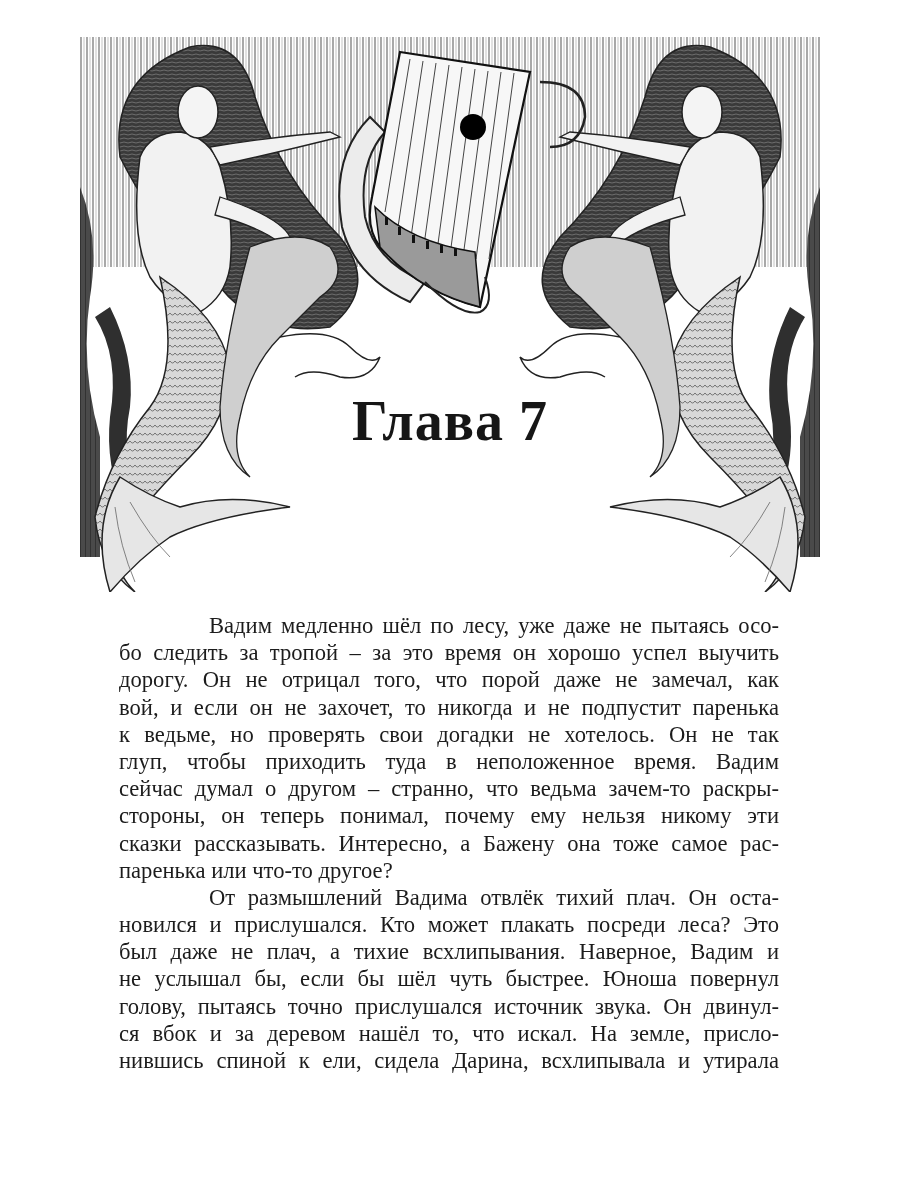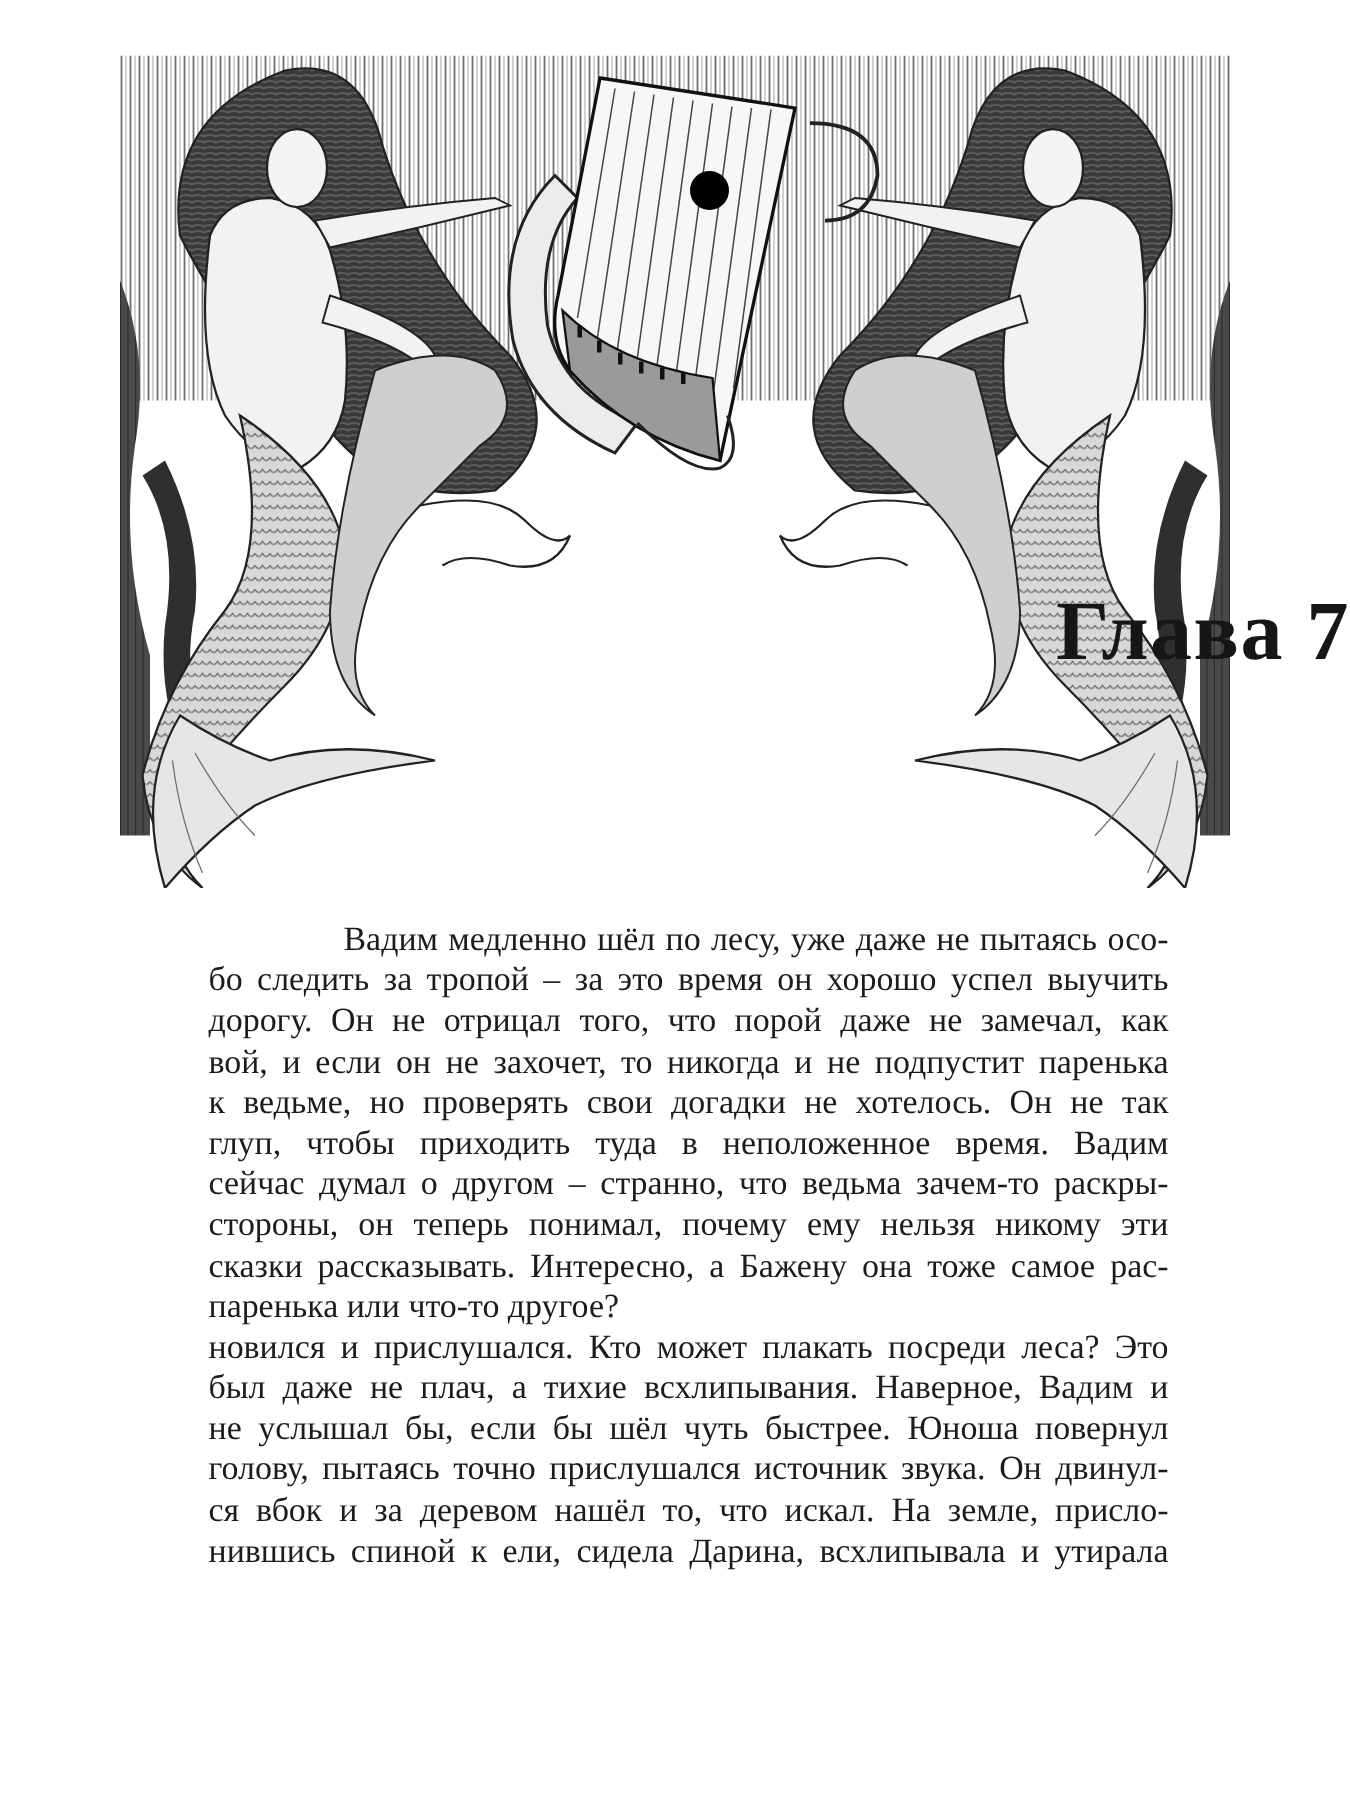--- a/index.html
+++ b/index.html
@@ -2,28 +2,28 @@
 <html><head>
 <meta charset="utf-8">
 <style>
   html, body { margin: 0; padding: 0; background: #ffffff; }
   body { width: 900px; height: 1200px; position: relative; overflow: hidden;
          font-family: "Liberation Serif", "DejaVu Serif", serif; color: #1a1a1a; }
 
   .illustration { position: absolute; left: 80px; top: 37px; width: 740px; height: 555px; }
   .illustration svg { width: 100%; height: 100%; display: block; }
 
-  .chapter-title { position: absolute; left: 0; width: 900px; top: 393px; text-align: right;
+  .chapter-title { position: absolute; left: 0; width: 900px; top: 393px; text-align: center;
                    font-family: "Liberation Serif", "DejaVu Serif", serif; font-weight: bold;
                    font-size: 56px; letter-spacing: 1px; color: #161616; line-height: 1; }
 
   .body-text { position: absolute; left: 119px; top: 612px; width: 660px;
                font-size: 22.6px; line-height: 27.2px; color: #1c1c1c; }
   .line { display: block; text-align: justify; text-align-last: justify; white-space: nowrap;
-          overflow: visible; height: 27.2px; margin-left: 20px; }
+          overflow: visible; height: 27.2px; }
   .line.last { text-align-last: left; }
   .line.indent { padding-left: 90px; }
 </style>
 </head>
 <body>
 
 <div class="illustration">
   <svg viewBox="0 0 740 555" xmlns="http://www.w3.org/2000/svg">
     <defs>
       <pattern id="rays" width="6" height="10" patternUnits="userSpaceOnUse">
@@ -134,20 +134,21 @@
     <span class="line">вой, и если он не захочет, то никогда и не подпустит паренька</span>
     <span class="line">к ведьме, но проверять свои догадки не хотелось. Он не так</span>
     <span class="line">глуп, чтобы приходить туда в неположенное время. Вадим</span>
     <span class="line">сейчас думал о другом – странно, что ведьма зачем-то раскры-</span>
     <span class="line">стороны, он теперь понимал, почему ему нельзя никому эти</span>
     <span class="line">сказки рассказывать. Интересно, а Бажену она тоже самое рас-</span>
     <span class="line last">паренька или что-то другое?</span>
   </div>
 
   <div>
+    <span class="line indent">От размышлений Вадима отвлёк тихий плач. Он оста-</span>
     <span class="line">новился и прислушался. Кто может плакать посреди леса? Это</span>
     <span class="line">был даже не плач, а тихие всхлипывания. Наверное, Вадим и</span>
     <span class="line">не услышал бы, если бы шёл чуть быстрее. Юноша повернул</span>
     <span class="line">голову, пытаясь точно прислушался источник звука. Он двинул-</span>
     <span class="line">ся вбок и за деревом нашёл то, что искал. На земле, присло-</span>
     <span class="line">нившись спиной к ели, сидела Дарина, всхлипывала и утирала</span>
   </div>
 </div>
 
 </body></html>

